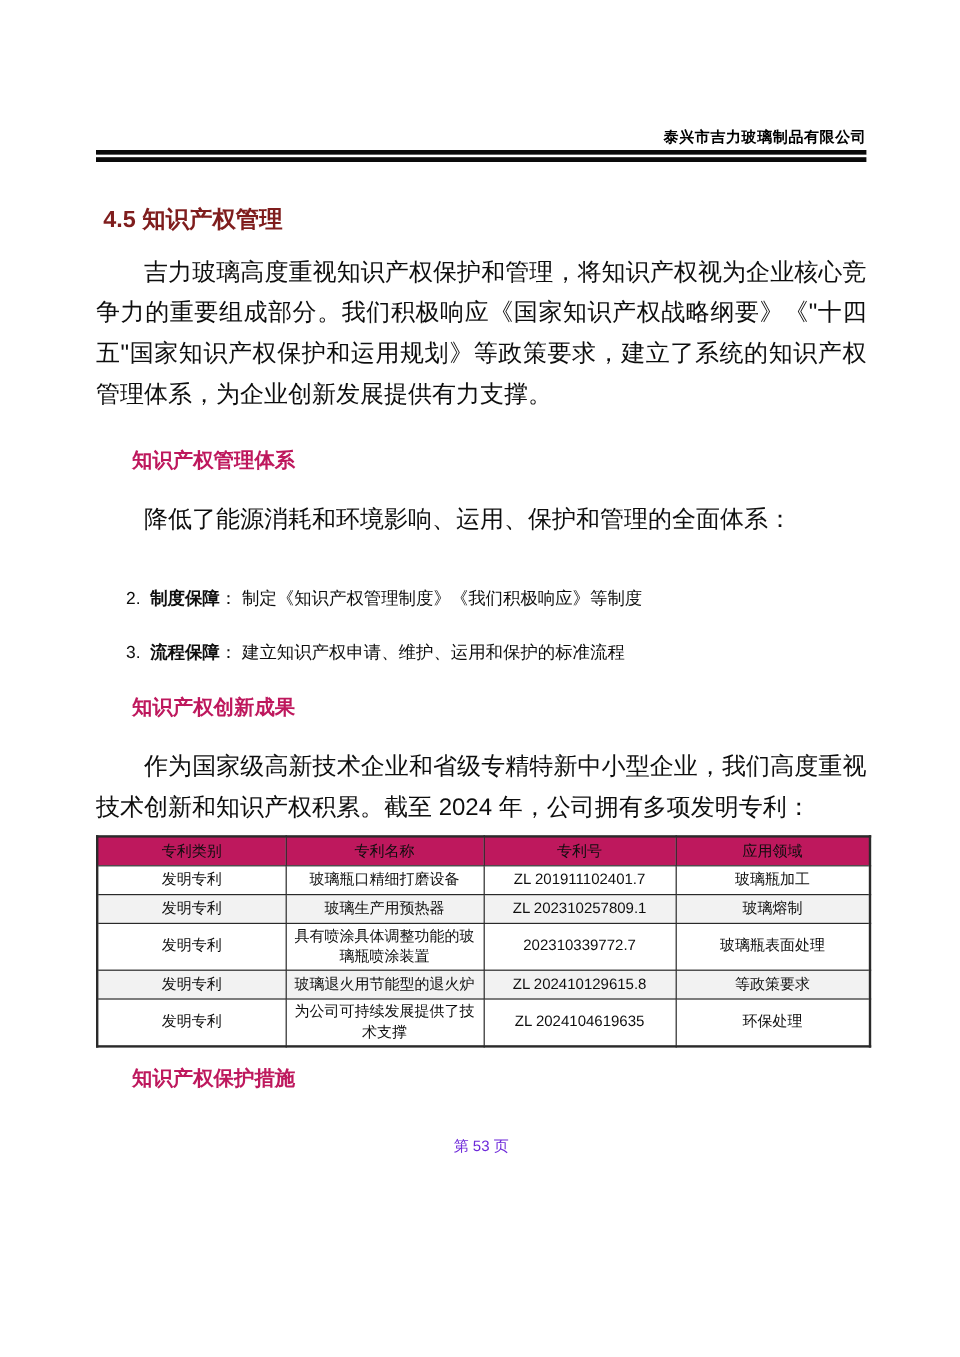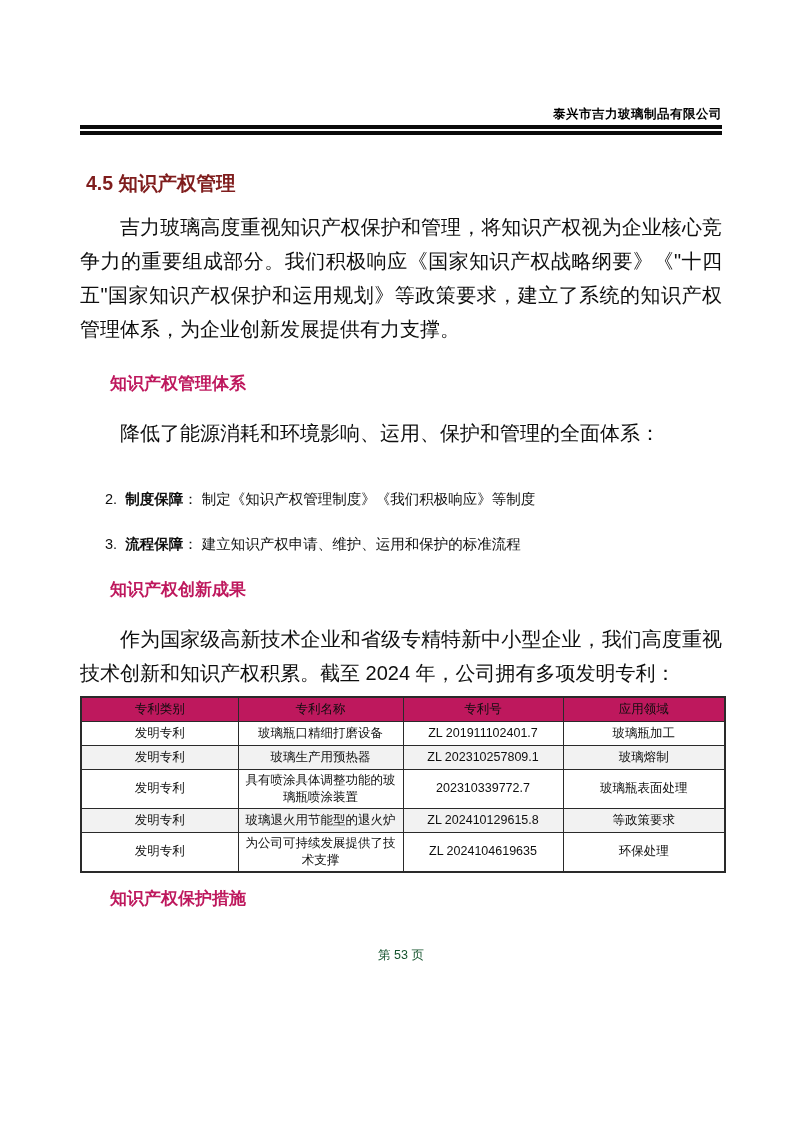--- a/index.html
+++ b/index.html
@@ -96,21 +96,21 @@
     background: #be185d;
     height: 19px;
   }
   table.patent-table td { height: 19px; }
   table.patent-table tbody tr:nth-child(even) td { background: #f2f2f2; }
   
   .doc-footer {
     margin-top: 36px;
     text-align: center;
     font-size: 12.5px;
-    color: #14532d;
+    color: #6d28d9;
     line-height: 16px;
   }
 </style>
 </head>
 <body>
 
 <div class="page">
   <div class="content">
 
     <div class="doc-header">

